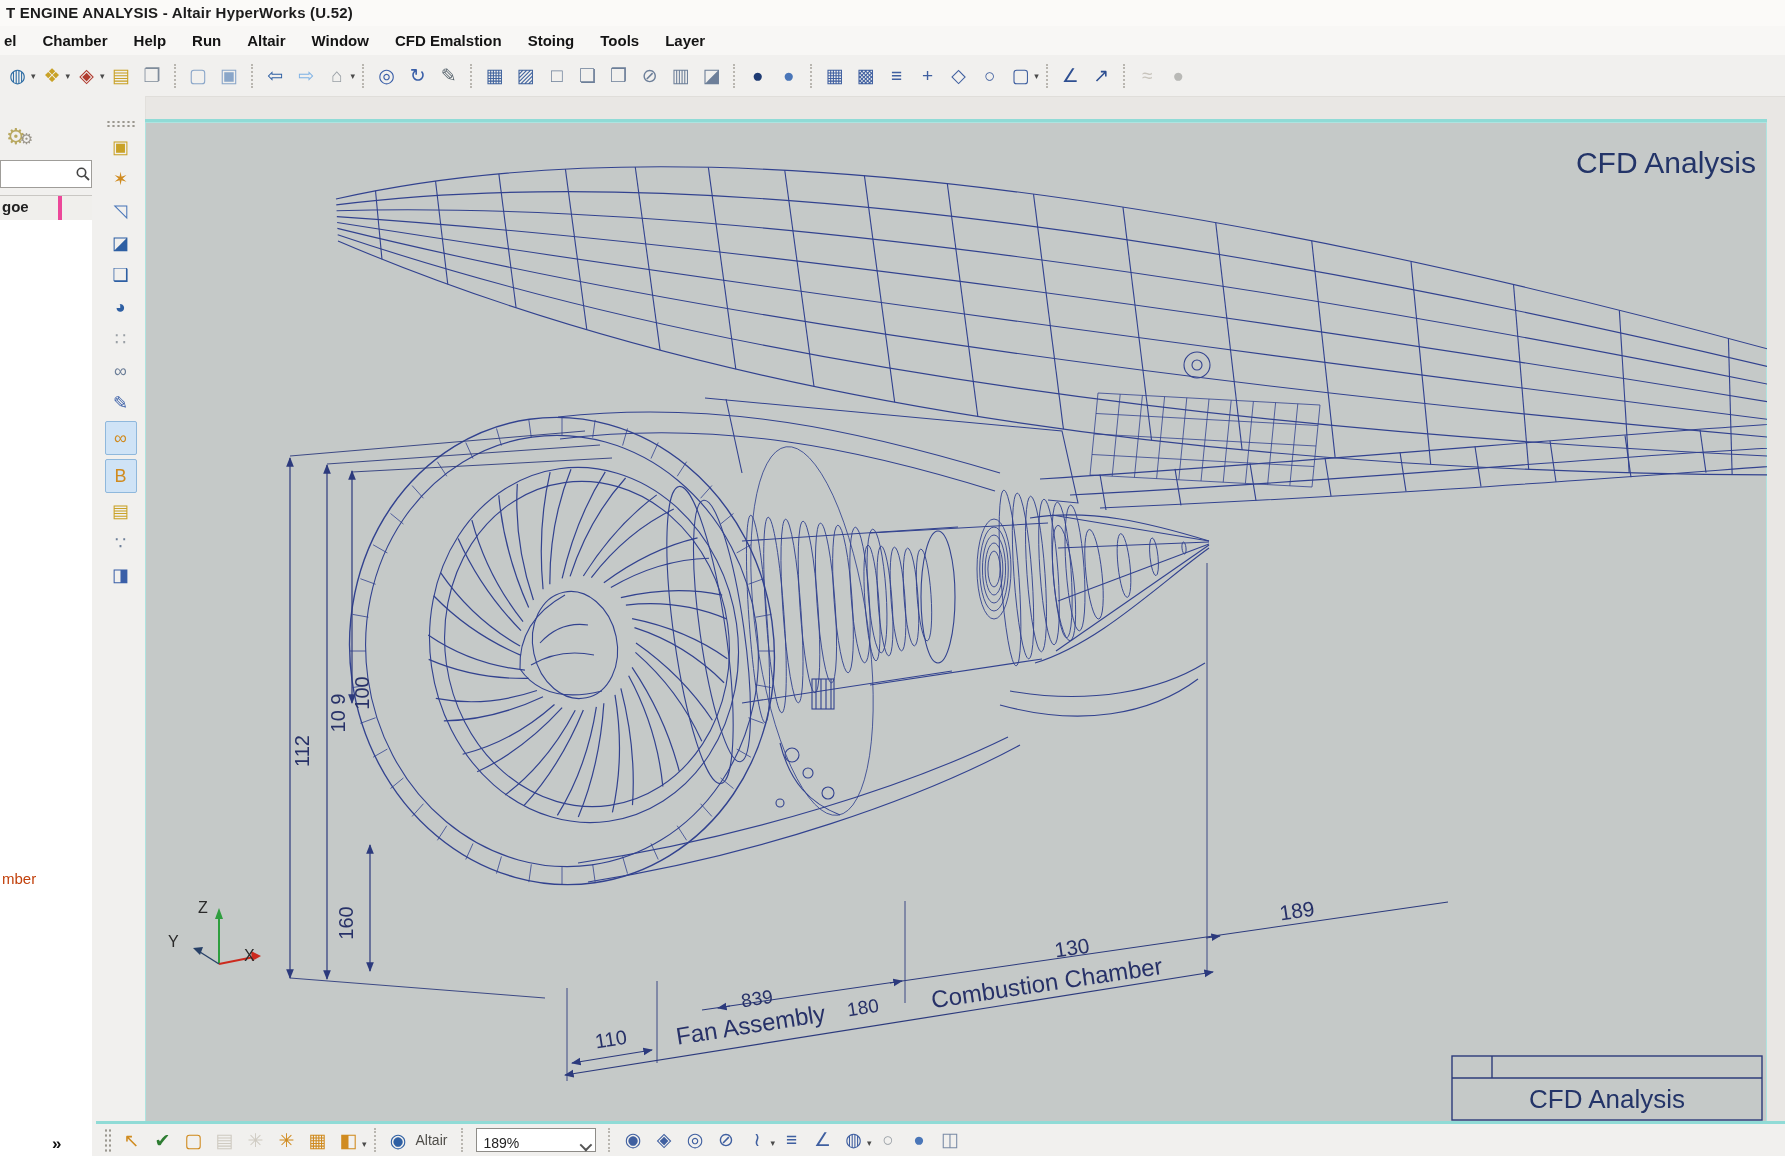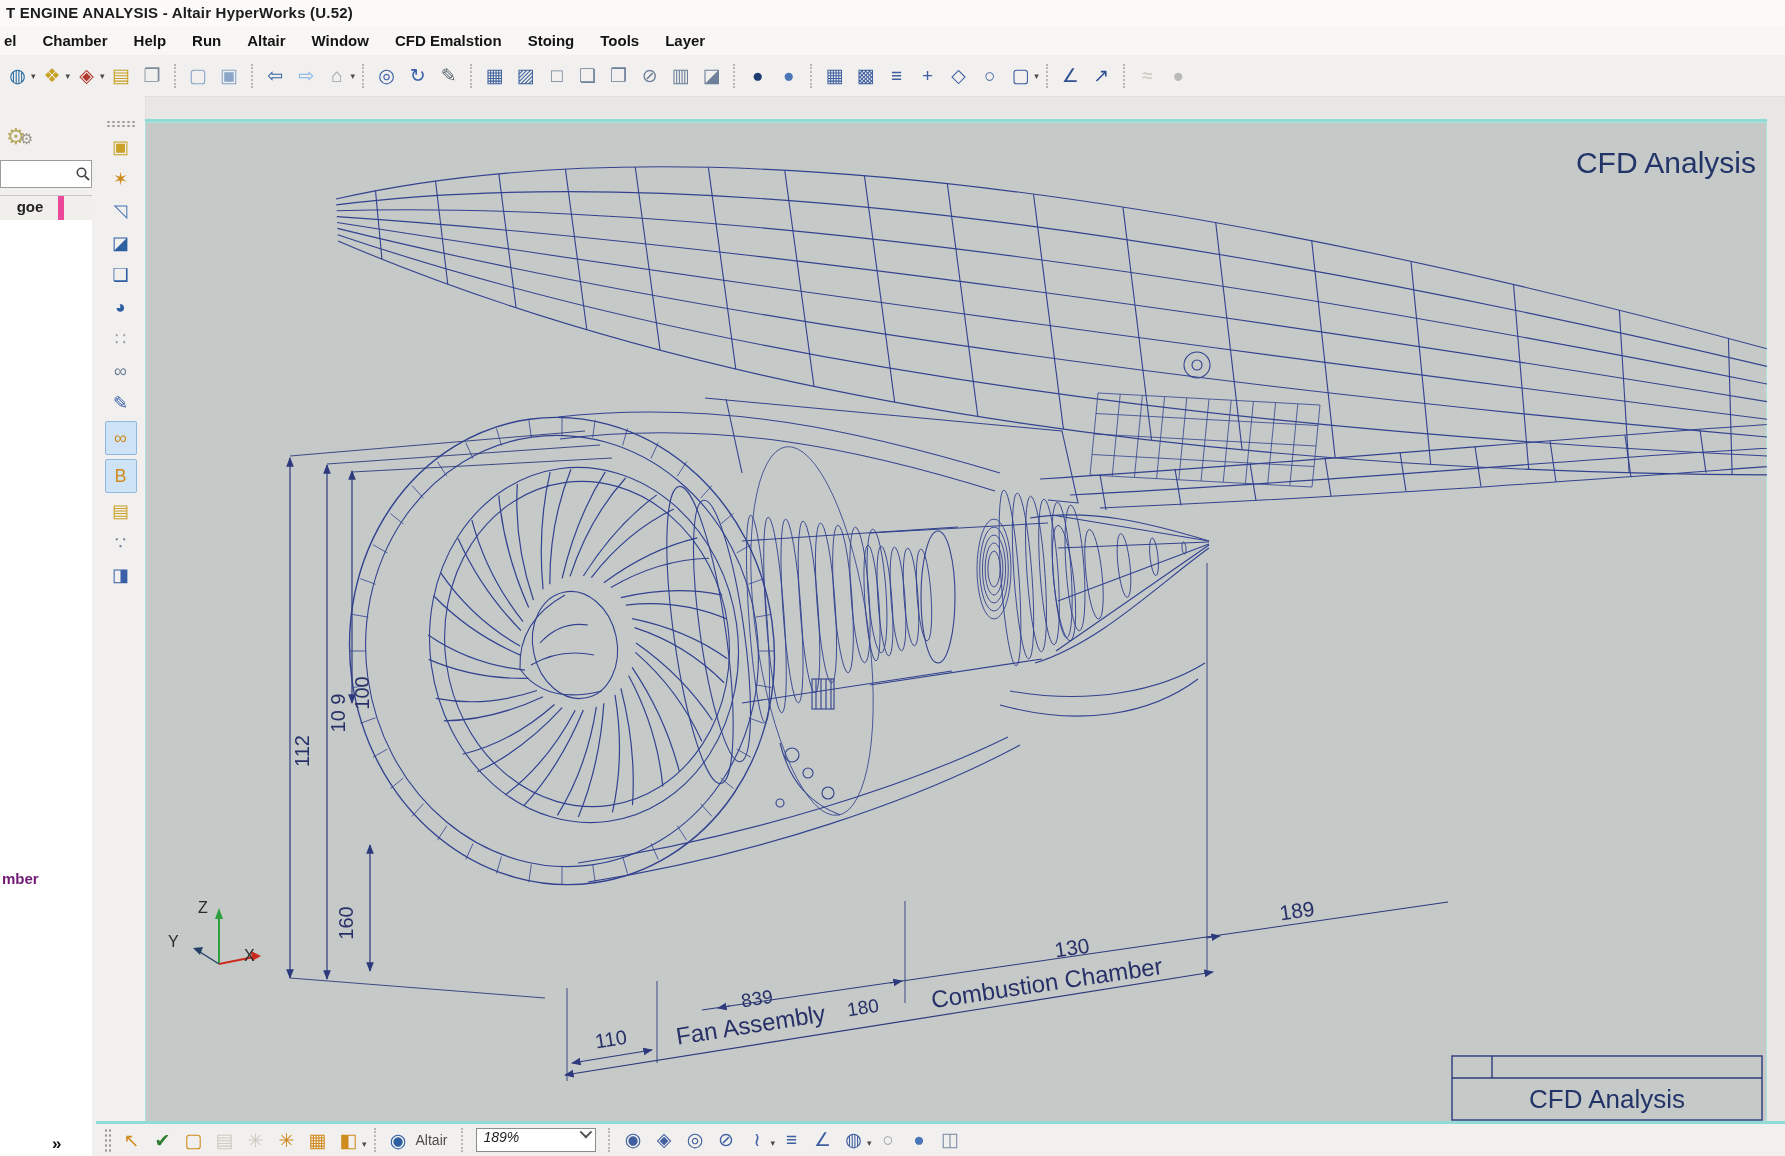--- a/index.html
+++ b/index.html
@@ -24,42 +24,42 @@
   
   #left-panel{left:0;top:96px;width:96px;bottom:0;background:#f1f0ee;border-right:2px solid #dcdad6;}
   #gears{left:6px;top:28px;font-size:22px;color:#b8a860;}
   #gears .g2{font-size:15px;color:#9a958a;margin-left:-6px;}
   #search-row{left:0;top:64px;width:90px;height:26px;background:#fff;border:1px solid #9f9d99;
     display:flex;align-items:center;}
   #search-input{flex:1;min-width:0;border:0;outline:none;font-size:13px;padding:0 2px;
     font-family:"Liberation Sans",sans-serif;background:transparent;}
   #tree-header{left:0;top:99px;width:92px;height:24px;background:#f0efec;border-top:1px solid #c9c7c3;
     border-bottom:1px solid #c9c7c3;display:flex;font-size:15px;font-weight:700;color:#222;}
-  #tree-header .cell1{width:56px;padding:2px 0 0 2px;border-right:6px solid #ec4899;text-align:center;}
+  #tree-header .cell1{width:56px;padding:2px 0 0 2px;border-right:4px solid #ec4899;}
   #tree-list{left:0;top:124px;width:92px;bottom:0;background:#fff;}
-  #partial-label{left:2px;top:650px;font-size:15px;color:#701a75;font-weight:700;}
+  #partial-label{left:2px;top:650px;font-size:15px;color:#c2410c;font-weight:400;}
   #overflow-arrows{left:52px;bottom:2px;font-size:17px;font-weight:700;color:#111;}
   
   #side-toolbar{left:96px;top:96px;width:49px;bottom:0;background:#f1f0ee;
     display:flex;flex-direction:column;align-items:center;border-right:1px solid #e2e0dc;}
   #side-grip{width:30px;height:7px;margin:24px 0 4px 0;
     background:radial-gradient(circle,#9a978f 1px,transparent 1.3px);background-size:5px 4px;}
   .sico{width:30px;height:30px;display:flex;align-items:center;justify-content:center;
     font-size:18px;margin:1px 0;cursor:default;}
   .sel-wrap{background:#cfe3f6;border:1px solid #8fb8dc;border-radius:2px;margin:2px 0;}
   
   #canvas{left:145px;top:119px;width:1622px;height:1005px;background:#c5c9c8;
     border-top:3px solid #90dbd6;box-shadow:0 0 0 1px #aee4e0 inset;}
   #canvas svg{position:absolute;left:0;top:0;}
   
   #toolbar-bottom{left:96px;bottom:0;width:1689px;height:32px;background:#f1f0ee;
     border-top:3px solid #90dbd6;display:flex;align-items:center;padding-left:4px;}
   #options-label{font-size:14px;color:#4f4d49;margin:0 8px 0 2px;}
   #zoom-combo{width:112px;height:22px;background:#fff;border:1px solid #8e8c88;display:flex;
-    align-items:flex-start;font-size:14px;color:#222;padding-left:6px;margin:0 6px;font-style:italic;}
+    align-items:flex-end;font-size:14px;color:#222;padding-left:6px;margin:0 6px;}
   #zoom-combo .chev{margin-left:auto;margin-right:6px;width:7px;height:7px;
     border-right:2px solid #555;border-bottom:2px solid #555;transform:rotate(45deg) translateY(-2px);}
   text{font-family:"Liberation Sans",sans-serif;}
 </style>
 </head>
 <body>
 
 <div id="titlebar" class="abs">T ENGINE ANALYSIS - Altair HyperWorks (U.52)</div>
 
 <div id="menubar" class="abs">

